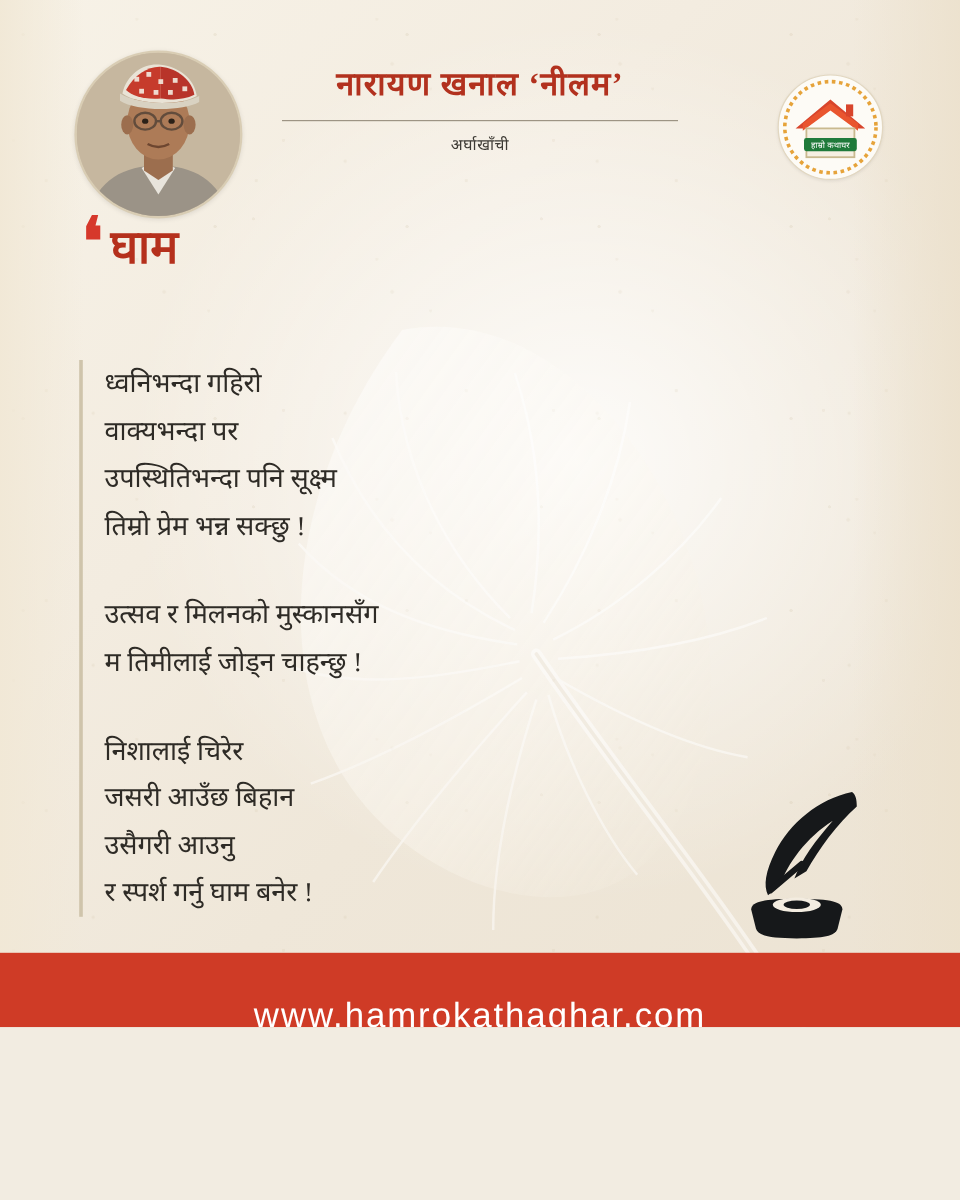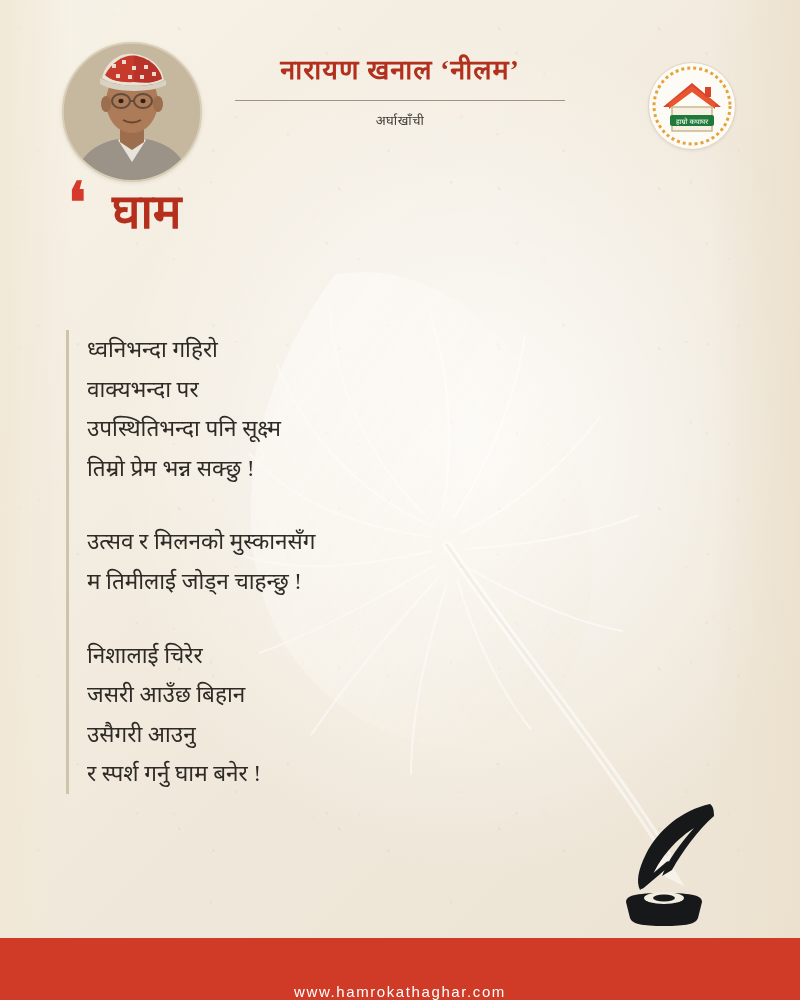--- a/index.html
+++ b/index.html
@@ -10,21 +10,21 @@
     width: 800px;
     height: 1000px;
     font-family: "Liberation Sans", sans-serif;
     background: #f2ece1;
     overflow: hidden;
   }
 
   .poster {
     position: relative;
     width: 800px;
-    height: 1000px;
+    height: 856px;
     background:
       radial-gradient(ellipse at 60% 45%, rgba(255,255,255,0.85) 0%, rgba(255,255,255,0.0) 55%),
       linear-gradient(135deg, #f7f2e7 0%, #f3ece0 35%, #efe7d9 60%, #ece3d3 100%);
     overflow: hidden;
   }
 
   
   .paper-texture {
     position: absolute;
     inset: 0;
@@ -140,36 +140,34 @@
   }
   .quote-mark {
     color: #d6382b;
     font-family: "Liberation Serif", serif;
     font-size: 56px;
     line-height: 0.62;
     font-weight: 700;
   }
   .poem-title {
     font-family: "Liberation Serif", serif;
-    font-size: 48px;
+    font-size: 39px;
     font-weight: 700;
     color: #b5301c;
     line-height: 1.1;
-    margin-left: 20px;
   }
 
   
   .poem {
     position: absolute;
     left: 66px;
     top: 300px;
     width: 470px;
     border-left: 3px solid #cfc4ab;
     padding-left: 18px;
-    margin-top: 30px;
   }
   .stanza {
     margin-bottom: 34px;
   }
   .stanza:last-child { margin-bottom: 0; }
   .line {
     font-family: "Liberation Serif", serif;
     font-size: 22.5px;
     line-height: 1.76;
     color: #2e2b26;
@@ -191,21 +189,21 @@
     left: 0; right: 0; bottom: 0;
     height: 62px;
     background: #cf3b26;
     display: flex;
     align-items: center;
     justify-content: center;
   }
   .footer-url {
     color: #ffffff;
     font-family: "Liberation Sans", sans-serif;
-    font-size: 15px;
+    font-size: 29px;
     letter-spacing: 1.6px;
     margin-top: 44px;
   }
 </style>
 </head>
 <body>
 
 <div class="poster">
 
   <div class="paper-texture"></div>

